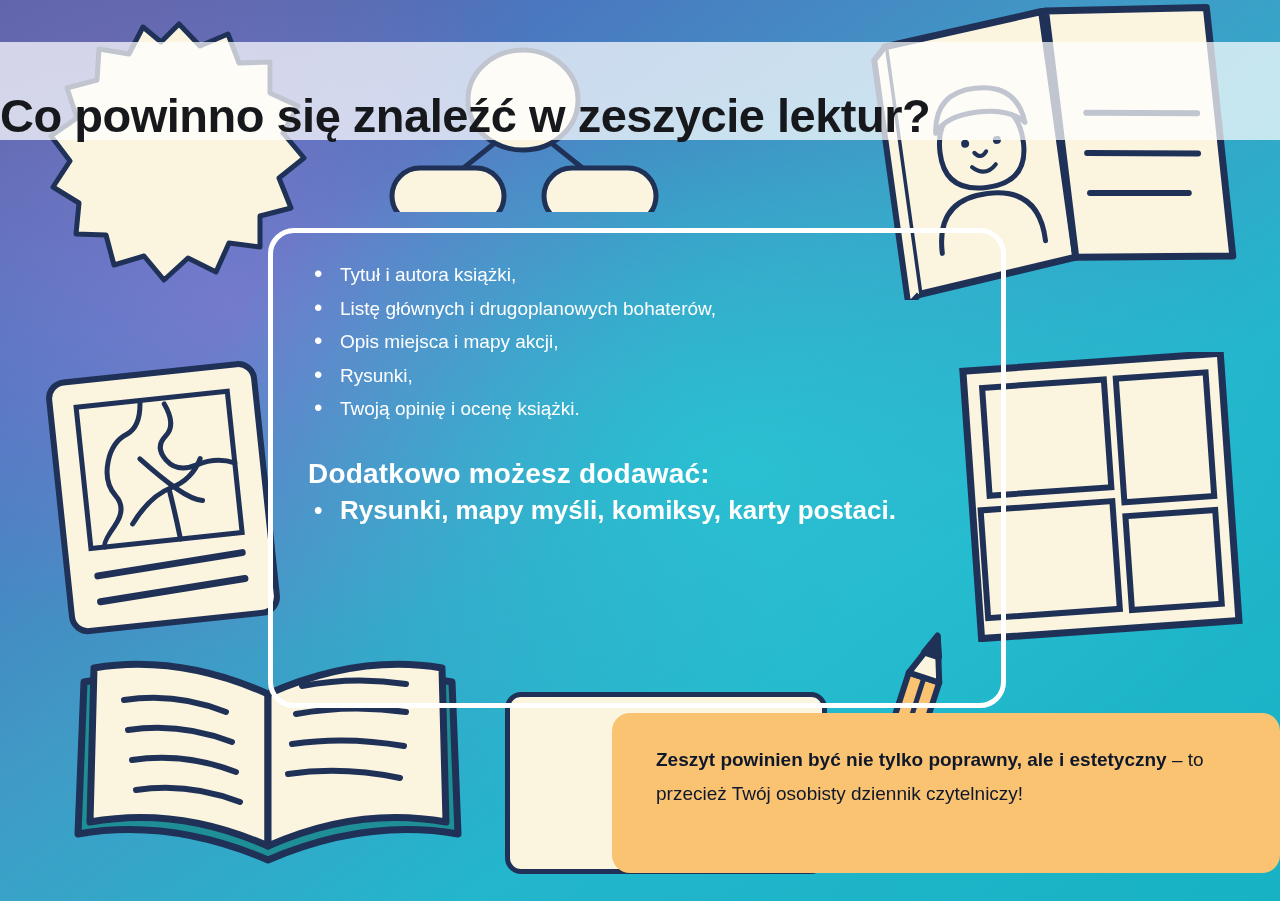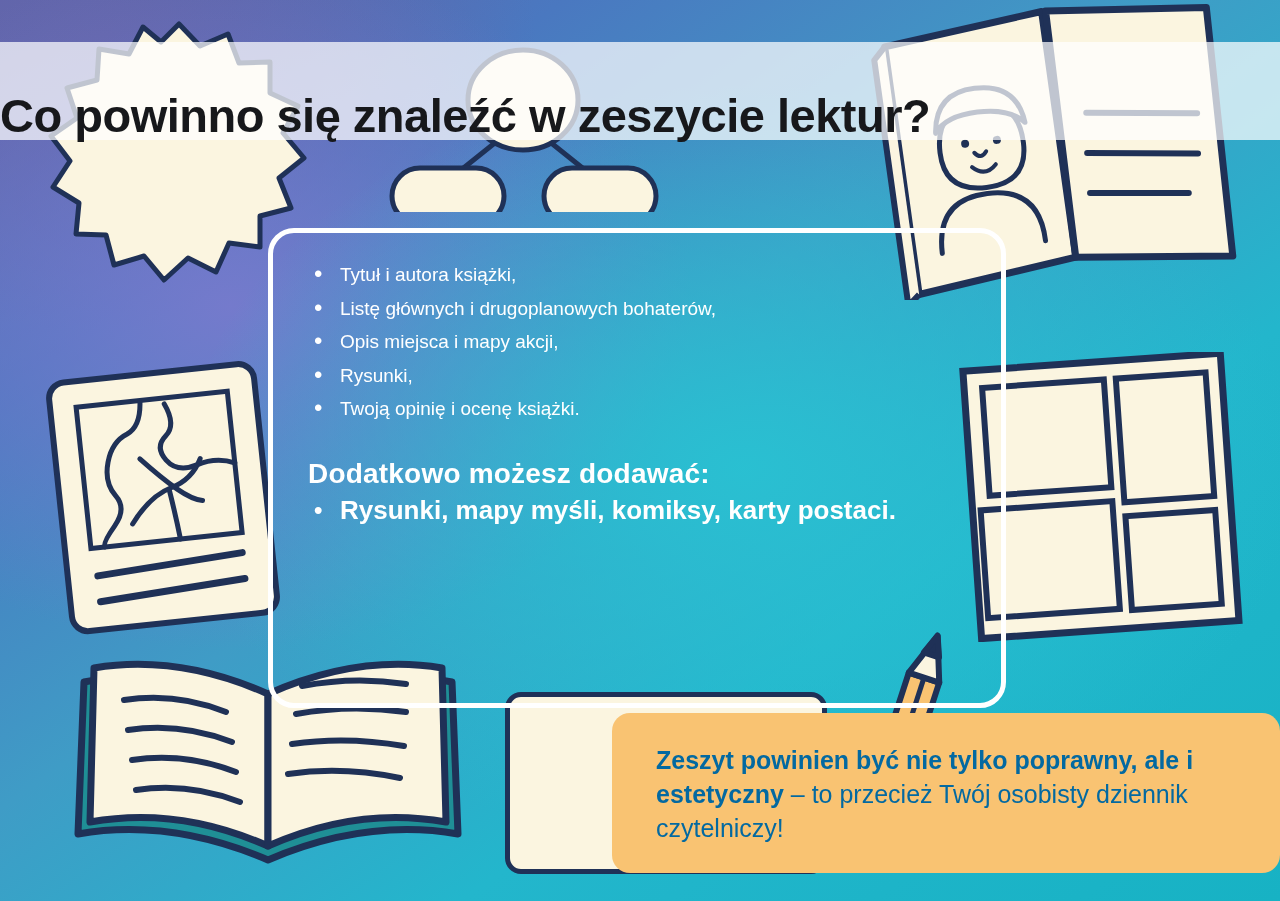--- a/index.html
+++ b/index.html
@@ -203,23 +203,23 @@
     top: 713px;
     width: 668px;
     height: 160px;
     background: #f9c372;
     border-radius: 18px;
     z-index: 9;
     box-sizing: border-box;
     padding: 30px 40px 0 44px;
   }
   .callout-text {
-    font-size: 25px;
+    font-size: 19px;
     line-height: 34px;
-    color: #0369a1;
+    color: #0f172a;
   }
   .callout-text b { font-weight: bold; }
 </style>
 </head>
 <body>
 
 <div id="poster">
 
   <svg class="deco badge" viewBox="0 0 262 290" xmlns="http://www.w3.org/2000/svg">
     <path d="M131 6 L152 28 L180 16 L191 45 L222 44 L222 75 L250 88 L235 115 L256 140

